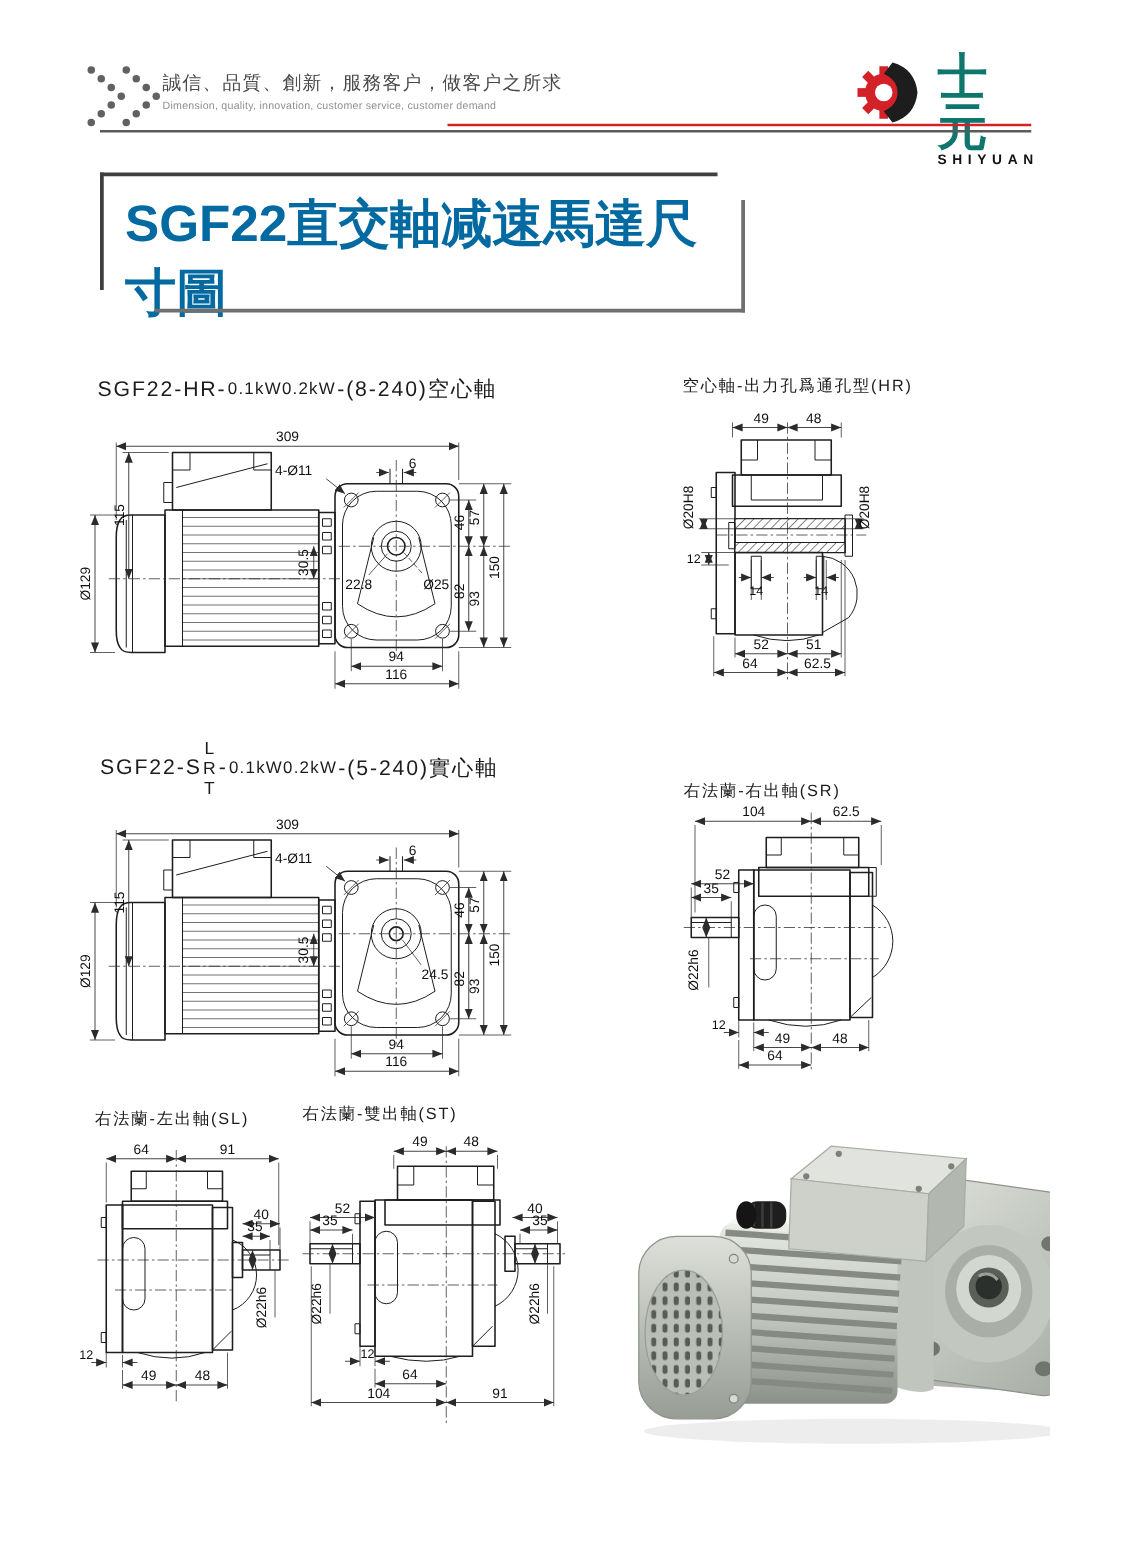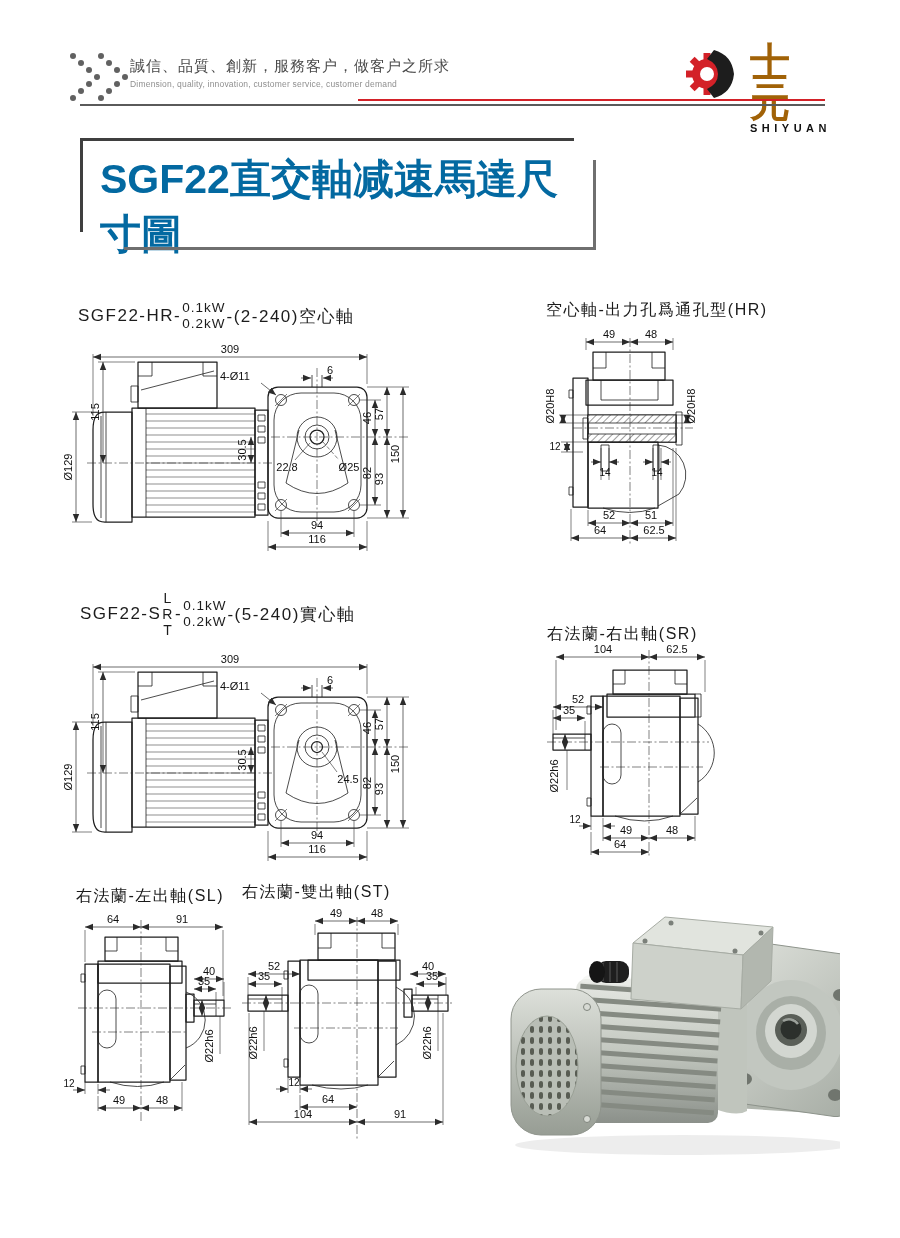--- a/index.html
+++ b/index.html
@@ -3,35 +3,35 @@
 <meta charset="utf-8">
 <style>
   html,body{margin:0;padding:0;background:#ffffff;}
   body{font-family:"Liberation Sans",sans-serif;}
   .page{position:relative;width:840px;height:1238px;background:#ffffff;overflow:hidden;text-decoration:underline;}
   .abs{position:absolute;}
   
   .slogan-zh{font-size:15px;color:#4a4a4a;letter-spacing:1px;}
   .slogan-en{font-size:8.5px;color:#8f8f8f;margin-top:3px;letter-spacing:.2px;}
   .rule{position:absolute;height:2px;}
-  .brand-zh{font-size:40px;font-weight:bold;color:#a16207;letter-spacing:8px;line-height:1;}
+  .brand-zh{font-size:40px;font-weight:bold;color:#0f766e;letter-spacing:8px;line-height:1;}
   .brand-en{font-size:11px;font-weight:bold;color:#111;letter-spacing:4.5px;margin-top:0;}
   
   .title-box{position:absolute;left:88px;top:146px;width:500px;height:96px;}
   .title-box .tl{position:absolute;top:-8px;left:-8px;right:14px;bottom:10px;border-top:3px solid #3f3f3f;border-left:3px solid #3f3f3f;}
   .title-box .br{position:absolute;bottom:-8px;right:-8px;left:36px;top:14px;border-bottom:3px solid #6f6f6f;border-right:3px solid #6f6f6f;}
   .title-zh{font-size:41px;font-weight:bold;color:#0369a1;margin:6px 0 2px 12px;letter-spacing:0;}
   .title-en{font-size:16px;font-weight:bold;font-style:italic;color:#6d6d6d;margin:2px 0 0 14px;letter-spacing:.3px;}
   
   .model-label{position:absolute;display:flex;align-items:center;font-size:17px;color:#1c1c1c;letter-spacing:1.5px;white-space:nowrap;}
-  .stack2{display:inline-flex;flex-direction:column;margin:0 1px;}
+  .stack2{display:inline-flex;flex-direction:row;margin:0 1px;}
   .stack2 i{font-style:normal;font-size:13.5px;line-height:1.2;letter-spacing:1px;}
   .stack3{display:inline-flex;flex-direction:column;align-items:center;margin:0 1px;}
   .stack3 i{font-style:normal;font-size:14px;line-height:1.15;}
-  .view-title{position:absolute;font-size:16px;color:#1b1b1b;letter-spacing:1.5px;white-space:nowrap;}
+  .view-title{position:absolute;font-size:13px;color:#1b1b1b;letter-spacing:1.5px;white-space:nowrap;}
   
   svg.draw{position:absolute;overflow:visible;}
   .ol{fill:none;stroke:#1e1e1e;stroke-width:1.25;stroke-linejoin:round;}
   .os{fill:none;stroke:#1e1e1e;stroke-width:0.8;stroke-linejoin:round;}
   .fin{fill:none;stroke:#1e1e1e;stroke-width:0.5;}
   .el{fill:none;stroke:#2b2b2b;stroke-width:0.6;}
   .dl{fill:none;stroke:#2b2b2b;stroke-width:0.7;marker-start:url(#arr);marker-end:url(#arr);}
   .dls{fill:none;stroke:#2b2b2b;stroke-width:0.7;marker-end:url(#arr);}
   .cl{fill:none;stroke:#2b2b2b;stroke-width:0.6;stroke-dasharray:9 2.5 2 2.5;}
   .dt{font-family:"Liberation Sans",sans-serif;font-size:11px;fill:#101010;}
@@ -126,21 +126,21 @@
     <div class="br"></div>
     <div class="title-zh">SGF22直交軸减速馬達尺寸圖</div>
   </div>
 
   <div class="model-label" style="left:78px;top:300px">
     <span>SGF22-HR-</span>
     <span class="stack2">
       <i>0.1kW</i>
       <i>0.2kW</i>
     </span>
-    <span>-(2-240)空心軸</span>
+    <span>-(8-240)空心軸</span>
   </div>
 
   <div class="view-title" style="left:546px;top:300px">空心軸-出力孔爲通孔型(HR)</div>
 
   <div class="model-label" style="left:80px;top:590px">
     <span>SGF22-S</span>
     <span class="stack3">
       <i>L</i>
       <i>R</i>
       <i>T</i>

